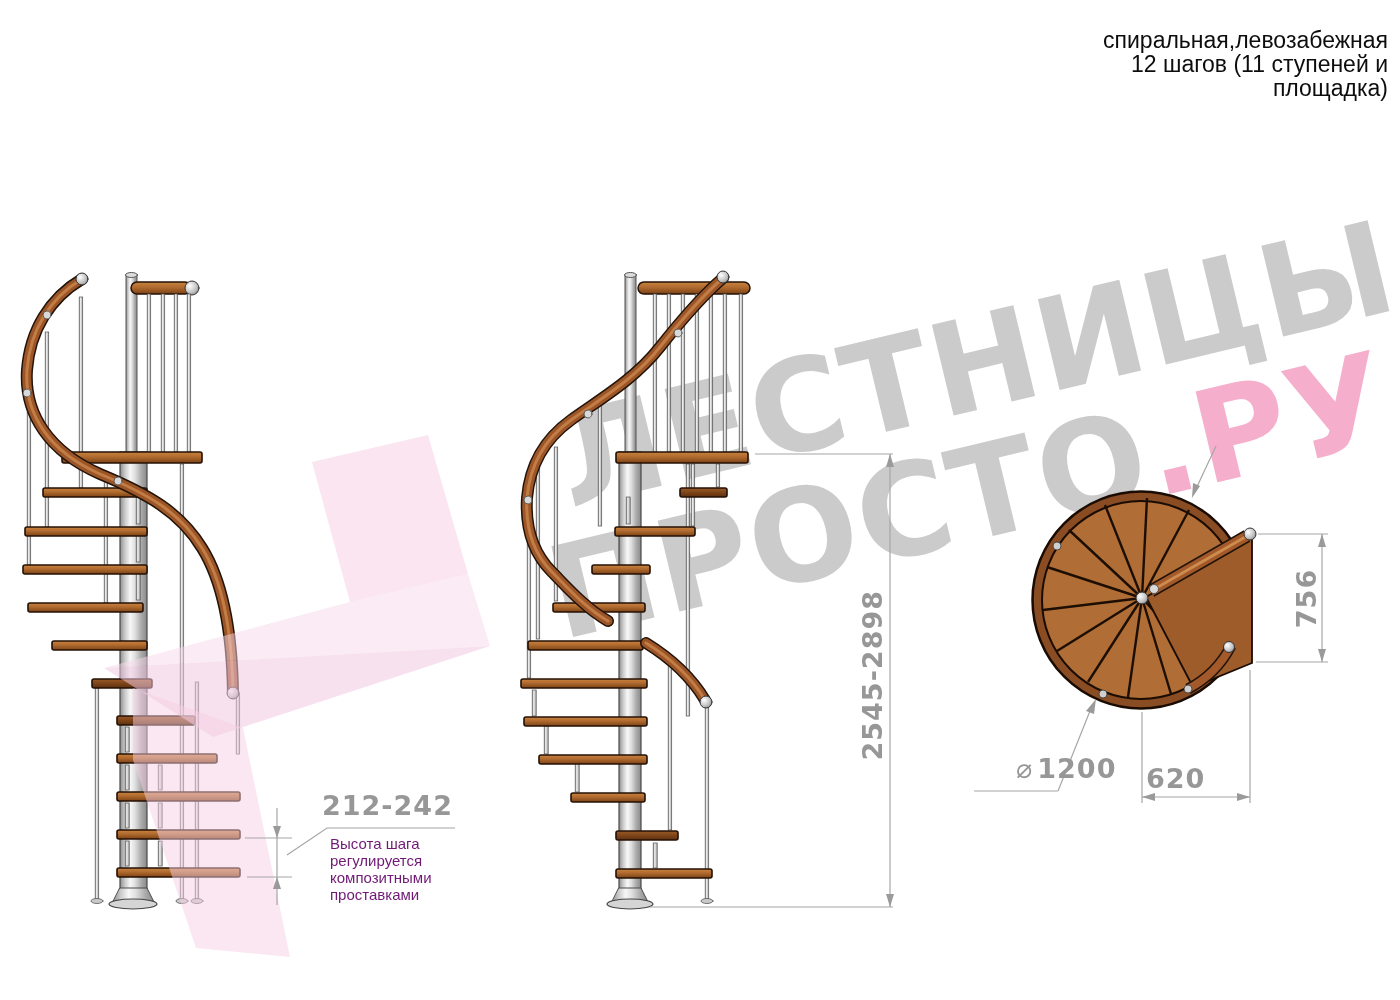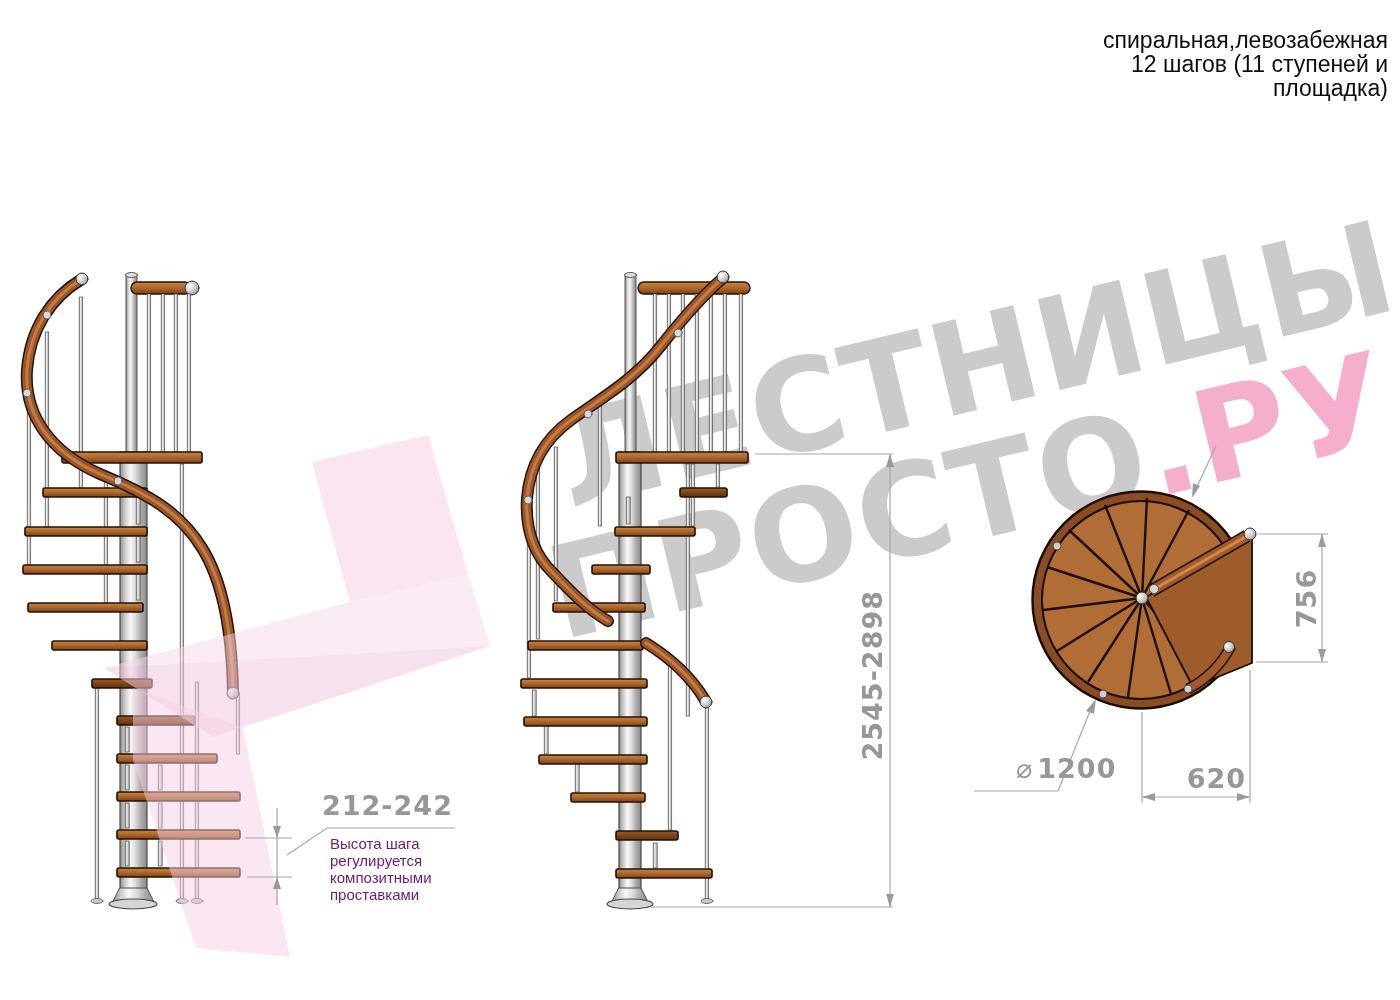--- a/index.html
+++ b/index.html
@@ -14,21 +14,21 @@
       transform:rotate(-13.5deg);}
   #wm1{left:542px;top:392px;color:#cccbcb;}
   #wm2{left:534px;top:524px;color:#cccbcb;}
   #wm2 .pink{color:#f6aecd;}
   
   .dimtxt{font-family:"DejaVu Sans","Liberation Sans",sans-serif;font-weight:bold;
           color:#979797;font-size:27px;letter-spacing:1px;white-space:nowrap;}
   #dim-step{left:322px;top:790px;}
   #dim-total{left:792px;top:665px;width:160px;text-align:center;transform:rotate(-90deg);}
   #dim-756{left:1256px;top:583px;width:100px;text-align:center;transform:rotate(-90deg);}
-  #dim-620{left:1146px;top:763px;width:100px;text-align:right;}
+  #dim-620{left:1146px;top:763px;width:100px;text-align:left;}
   #dim-dia{left:976px;top:753px;margin-left:40px;}
   #dim-dia .sym{font-weight:normal;margin-right:4px;}
   #note{left:330px;top:835px;width:140px;font-size:15px;line-height:17px;color:#701a75;
         white-space:pre-line;}
   svg{position:absolute;left:0;top:0;}
 </style>
 </head>
 <body>
 
 <div class="abs wm" id="wm1">ЛЕСТНИЦЫ</div>

